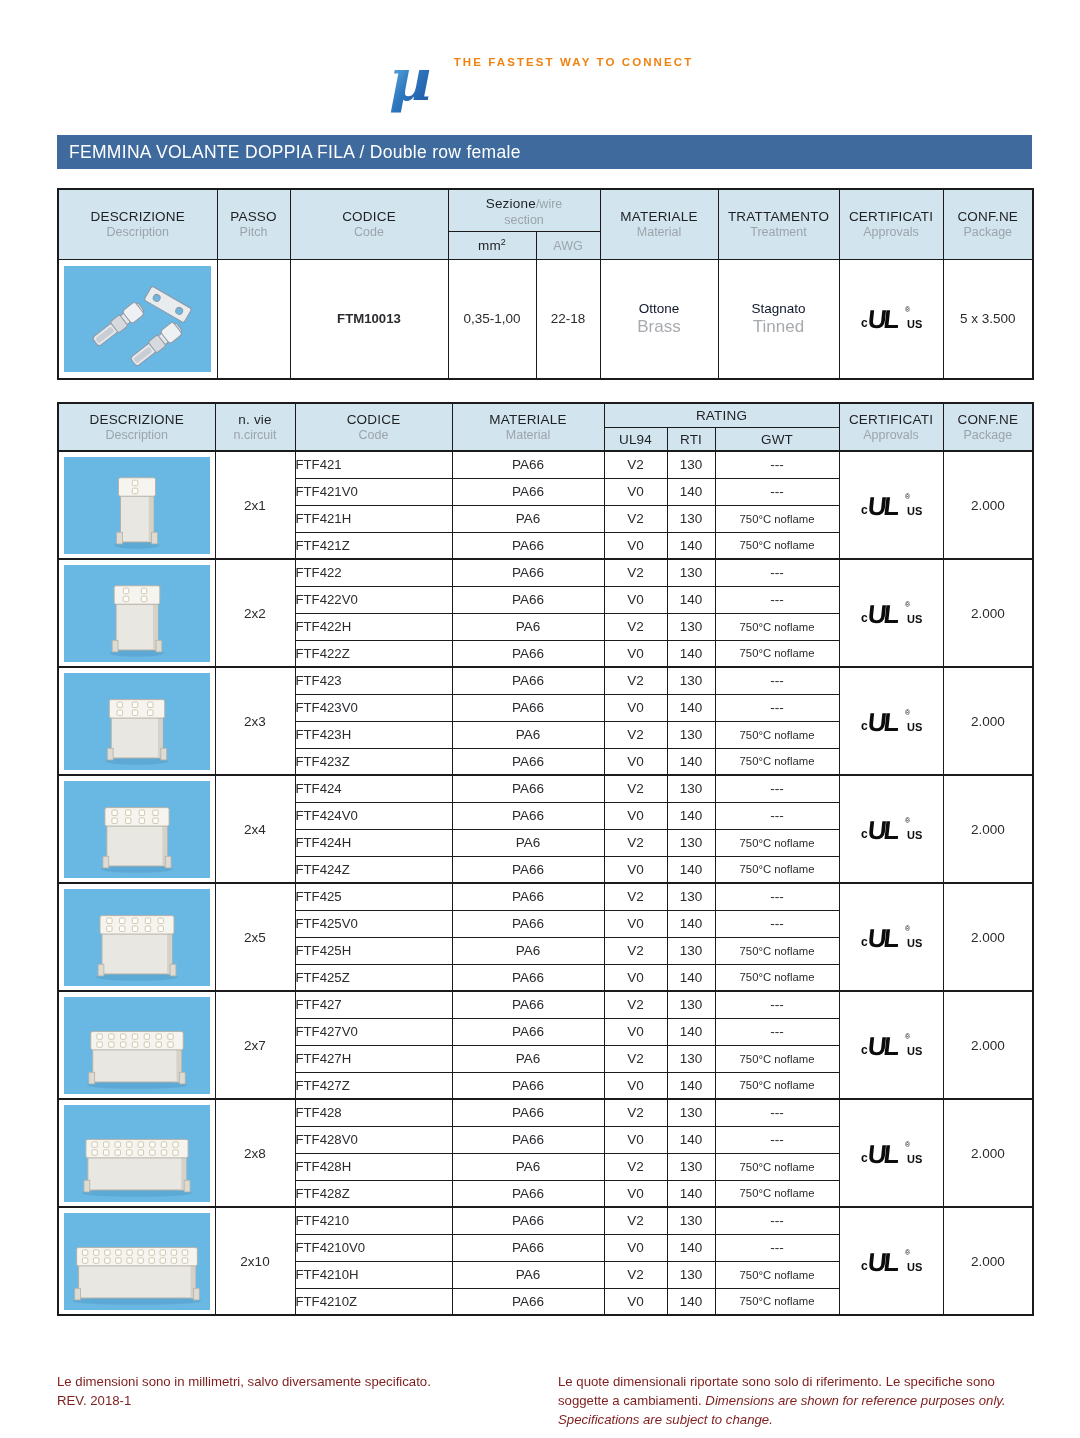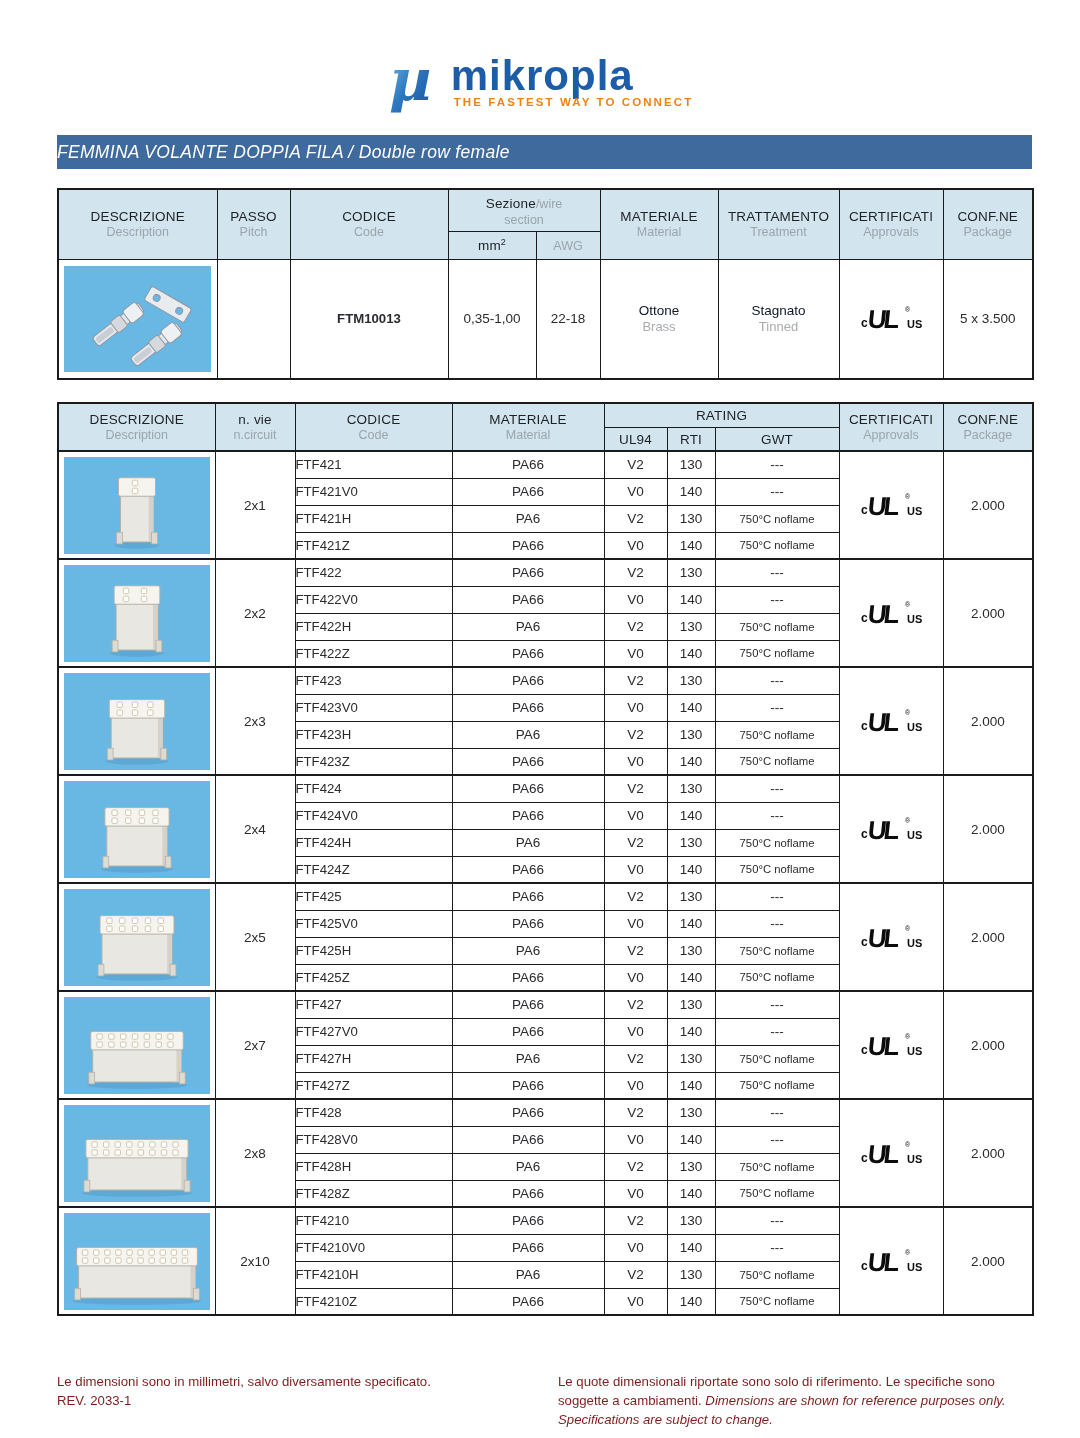--- a/index.html
+++ b/index.html
@@ -14,42 +14,41 @@
   .logo-wrap { padding-top:48px; display:flex; justify-content:center; }
   .logo { display:flex; align-items:flex-start; gap:10px; }
   .logo-mu { width:54px; height:70px; }
   .logo-textcol { display:flex; flex-direction:column; padding-top:8px; }
   .logo-word { font-size:42px; font-weight:700; color:#1d5ca7; letter-spacing:1px; line-height:40px; }
   .logo-tag { font-size:11.5px; font-weight:700; color:#ef8312; letter-spacing:2.1px; padding-left:3px; }
 
   
   .titlebar {
     margin:17px 48px 0 57px; height:34px; background:#3e6a9e;
-    color:#ffffff; font-size:17.5px; line-height:34px; 
+    color:#ffffff; font-size:17.5px; line-height:34px; padding-left:12px;
     letter-spacing:0.3px;
-    font-style:italic;
   }
 
   
   table { border-collapse:collapse; table-layout:fixed; width:975px; margin-left:57px; }
   table, th, td { border:1.5px solid #1b1b1b; }
   table { border-width:2px; }
   th { background:#d2e5ef; font-weight:400; vertical-align:middle; text-align:center;margin-left:30px; }
   td { text-align:center; vertical-align:middle; font-size:13.5px; color:#2a2b2e; }
   th .it { display:block; font-size:13.5px; color:#1f2023; letter-spacing:0.2px; }
   th .en { display:block; font-size:12.5px; color:#9ba4ab; margin-top:1px; }
   sup { font-size:9px; }
 
   .t1 { margin-top:19px; }
   .t1 thead tr.r1 { height:42px; }
   .t1 thead tr.r2 { height:28px; }
   .t1 tbody tr { height:120px;border-radius:15px; }
   .t1 .td-code { font-weight:700; }
   .dual .p { display:block; font-size:13.5px; color:#0f172a; }
-  .dual .s { display:block; font-size:13px; color:#a7abaf; margin-top:1px; }
+  .dual .s { display:block; font-size:17px; color:#a7abaf; margin-top:1px; }
 
   .t2 { margin-top:22px; }
   .t2 thead tr { height:24px; }
   .t2 tbody tr { height:27px; }
   .t2 td { padding:0; }
   .td-code { text-align:left; padding-left:15px; font-weight:400; font-size:13.2px; white-space:nowrap; }
   .td-gwt.small { font-size:11.3px; }
   tr.g-first td { border-top:2px solid #1b1b1b; }
   tr.g-sub td { border-top:1px dotted #8f8f8f; }
   .td-photo, .td-nvie, .td-cert, .td-conf { border-top:2px solid #1b1b1b !important; }
@@ -77,21 +76,20 @@
         <defs>
           <linearGradient id="mug" x1="0" y1="0" x2="1" y2="1">
             <stop offset="0" stop-color="#7ac2ea"></stop>
             <stop offset="0.5" stop-color="#2e79c0"></stop>
             <stop offset="1" stop-color="#1b4f9e"></stop>
           </linearGradient>
         </defs>
         <text x="2" y="52" font-family="DejaVu Serif, serif" font-style="italic" font-weight="bold" font-size="58" fill="url(#mug)">µ</text>
       </svg>
       <div class="logo-textcol">
-        <div class="logo-word">mikropla</div>
         <div class="logo-tag">THE FASTEST WAY TO CONNECT</div>
       </div>
     </div>
   </div>
 
   <div class="titlebar">FEMMINA VOLANTE DOPPIA FILA / Double row female</div>
 
   <table class="t1">
     <colgroup>
       <col style="width:159px">
@@ -712,21 +710,21 @@
           <td class="td-ul94">V0</td>
           <td class="td-rti">140</td>
           <td class="td-gwt small">750°C noflame</td>
         </tr>
       </tbody>
   </table>
 
   <div class="footer">
     <div class="f-left">
       <div class="f-it">Le dimensioni sono in millimetri, salvo diversamente specificato.</div>
-      <div class="f-it">REV. 2033-1</div>
+      <div class="f-it">REV. 2018-1</div>
     </div>
     <div class="f-right">
       <span class="f-it">Le quote dimensionali riportate sono solo di riferimento. Le specifiche sono soggette a cambiamenti.</span>
       <span class="f-en">Dimensions are shown for reference purposes only. Specifications are subject to change.</span>
     </div>
   </div>
 
 </div>
 
 </body></html>

